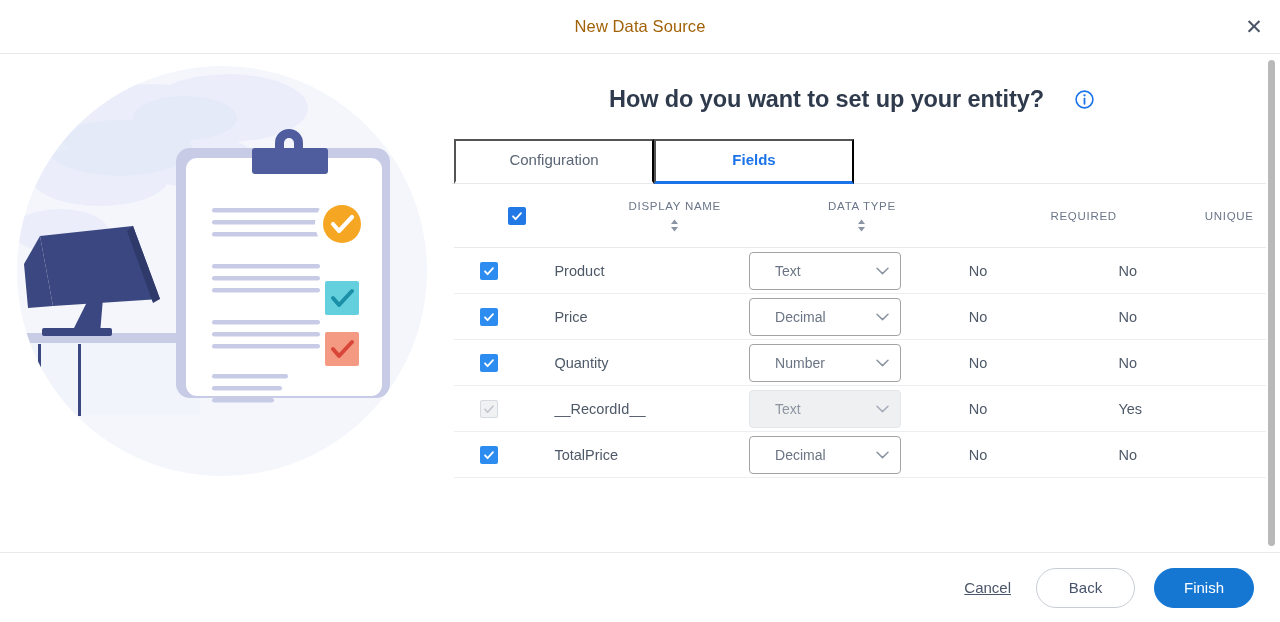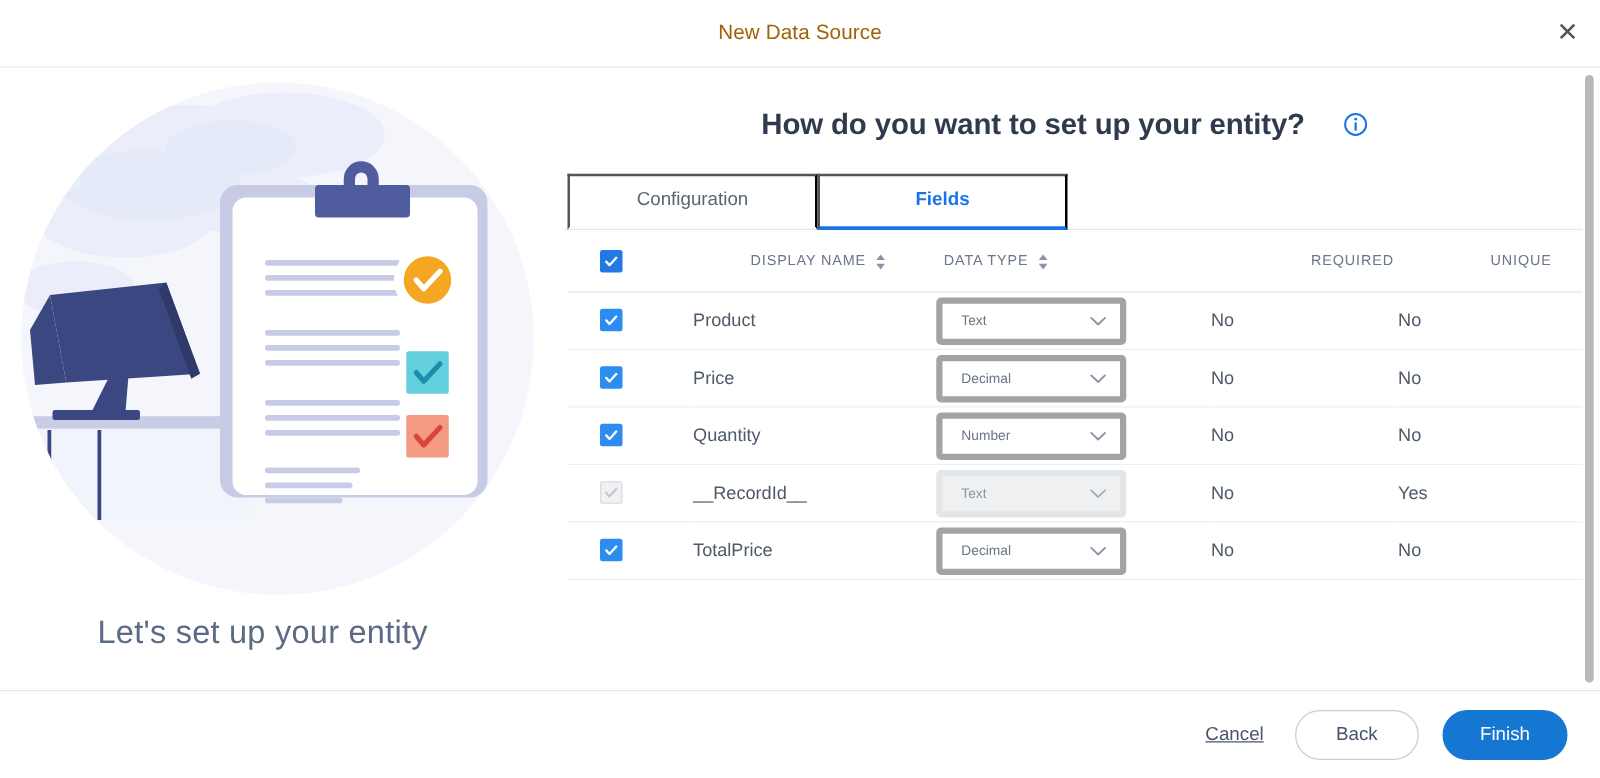--- a/index.html
+++ b/index.html
@@ -153,21 +153,21 @@
     font-size: 14.5px;
     color: #4e5968;
     vertical-align: middle;
   }
   .col-check { width: 96px; }
   .col-name  { width: 186px; }
   .col-type  { width: 210px; }
   .col-req   { width: 143px; }
   .col-uniq  { width: 141px; }
 
-  .th-inner { display: flex; align-items: center; gap: 7px; }
+  .th-inner { display: flex; align-items: center; gap: 7px; flex-direction: column; }
   .th-check { padding-left: 26px; }
   .th-name  { padding-left: 46px; }
   .th-type  { padding-left: 6px; }
   .th-req   { padding-left: 80px; }
   .th-uniq  { padding-left: 74px; }
 
   .cell-check { padding-left: 26px; }
   .cell-name  { padding-left: 46px; color:#4e5968; }
   .cell-req   { padding-left: 74px; }
   .cell-uniq  { padding-left: 68px; }
@@ -186,27 +186,27 @@
     background: #f0f1f3;
     border: 1px solid #d7dadf;
     cursor: default;
   }
   .cb svg { display:block; }
 
   
   .select {
     width: 152px;
     height: 38px;
-    border: 5px solid #a3a3a3;
+    border: 1px solid #a3a3a3;
     border-radius: 4px;
     background: #ffffff;
     display: flex; align-items: center;
     justify-content: space-between;
-    padding: 0 11px 0 15px;
-    font-size: 11px;
+    padding: 0 11px 0 25px;
+    font-size: 14px;
     color: #6a7484;
     cursor: pointer;
     font-family: "Liberation Sans", sans-serif;
   }
   .select.disabled {
     background: #eef0f2;
     border-color: #e3e6e9;
     color: #8d95a1;
     cursor: default;
   }
@@ -356,21 +356,20 @@
         <circle cx="342" cy="168" r="19" fill="#f5a623"></circle>
         <path d="M333 168 l6 7 l13 -14" stroke="#ffffff" stroke-width="4.2" fill="none" stroke-linecap="round" stroke-linejoin="round"></path>
 
         <rect x="325" y="225" width="34" height="34" rx="2" fill="#64cfdd"></rect>
         <path d="M333 242 l6 7 l13 -14" stroke="#1c8fa8" stroke-width="4" fill="none" stroke-linecap="round" stroke-linejoin="round"></path>
 
         <rect x="325" y="276" width="34" height="34" rx="2" fill="#f49a82"></rect>
         <path d="M333 293 l6 7 l13 -14" stroke="#d8463a" stroke-width="4" fill="none" stroke-linecap="round" stroke-linejoin="round"></path>
       </svg>
 
-      <div class="left-caption">Let's set up your entity</div>
     </div>
 
     <div class="right-panel">
 
       <div class="heading-row">
         <div class="heading">How do you want to set up your entity?</div>
         <svg class="info-icon" width="21" height="21" viewBox="0 0 21 21">
           <circle cx="10.5" cy="10.5" r="8.4" fill="none" stroke="#1a73e8" stroke-width="1.6"></circle>
           <circle cx="10.5" cy="6.3" r="1.15" fill="#1a73e8"></circle>
           <rect x="9.6" y="8.7" width="1.8" height="7" rx="0.9" fill="#1a73e8"></rect>

